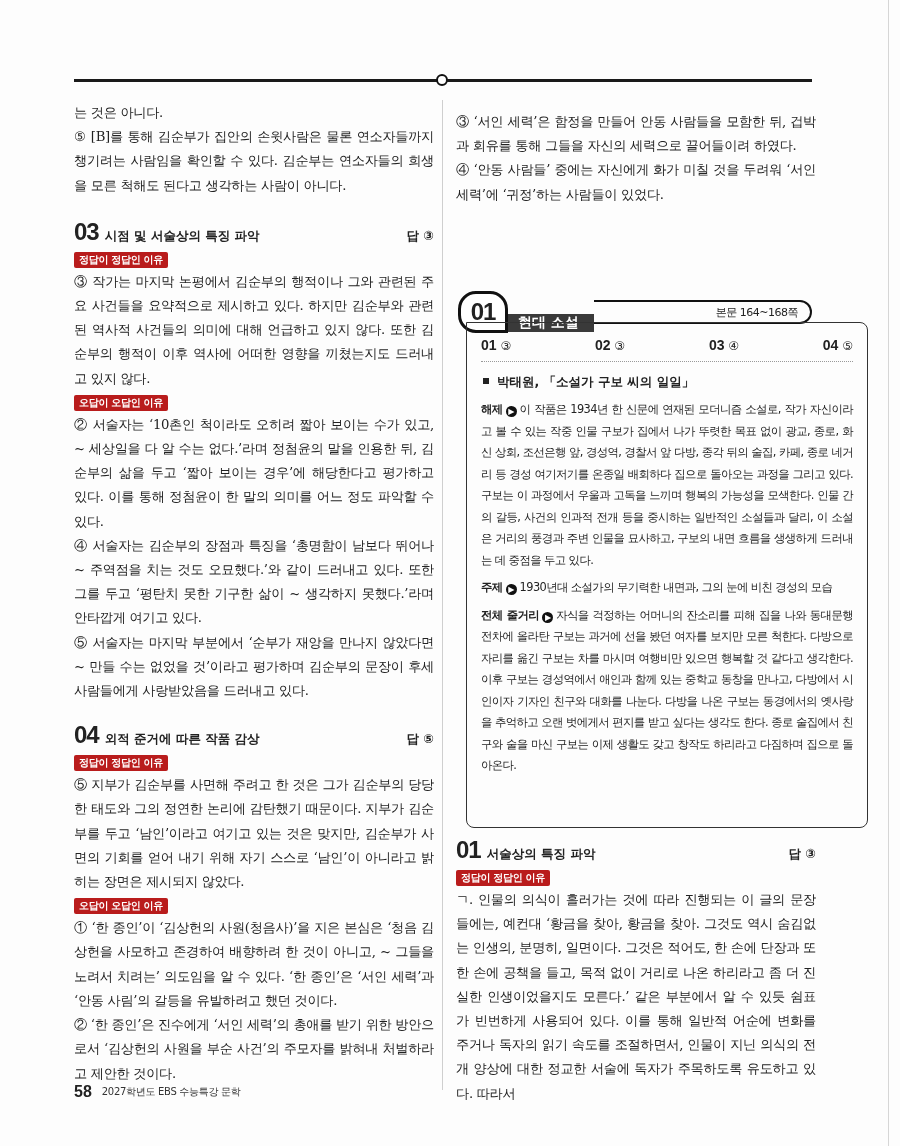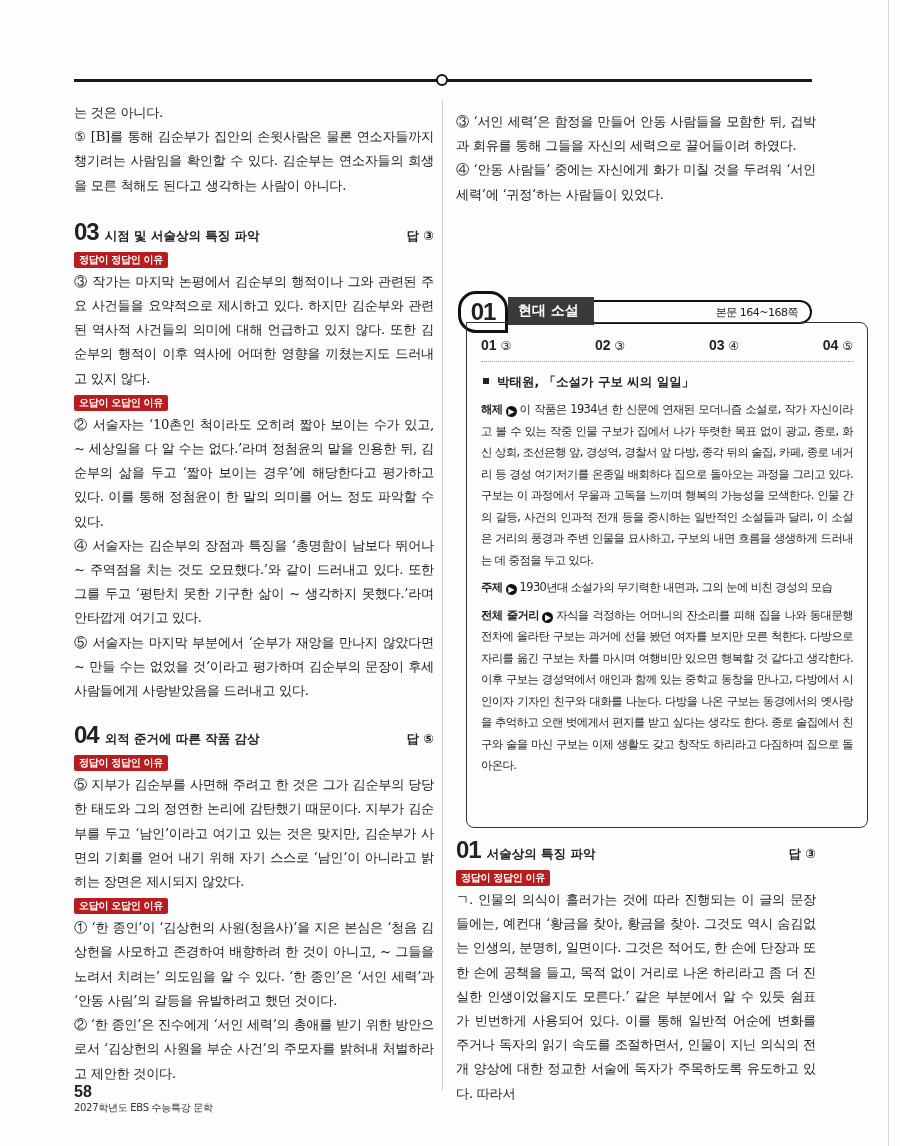--- a/index.html
+++ b/index.html
@@ -22,33 +22,33 @@
 
   .q-head { display:flex; align-items:baseline; justify-content:space-between; margin-top:18px; height:30px; }
   .q-head .num { font-family:"Liberation Sans", sans-serif; font-weight:bold; font-size:24px; letter-spacing:-1px; margin-right:6px; }
   .q-head .title { font-family:"DejaVu Sans", sans-serif; font-weight:bold; font-size:12.5px; flex:1; }
   .q-head .ans { font-family:"DejaVu Sans", sans-serif; font-size:12.5px; font-weight:bold; }
   .badge { display:inline-block; background:#b91c1c; color:#fff; font-family:"DejaVu Sans", sans-serif; font-weight:bold; font-size:10px; padding:1px 5px; border-radius:2px; margin:4px 0 2px; letter-spacing:-0.3px; }
 
   
   .unit-header { position:absolute; left:458px; top:297px; width:354px; height:28px; }
   .unit-num { position:absolute; left:0; top:-6px; width:44px; height:36px; border:3px solid #111; border-radius:18px 18px 0 18px; background:#fff; font-family:"Liberation Sans", sans-serif; font-weight:bold; font-size:24px; display:flex; align-items:center; justify-content:center; letter-spacing:-1px; }
-  .unit-title { position:absolute; left:50px; top:0; width:86px; height:28px; background:#3a3a3a; color:#fff; font-family:"DejaVu Sans", sans-serif; font-weight:bold; font-size:14px; display:flex; align-items:center; padding-left:10px; box-sizing:border-box; }
+  .unit-title { position:absolute; left:50px; top:17px; width:86px; height:18px; background:#3a3a3a; color:#fff; font-family:"DejaVu Sans", sans-serif; font-weight:bold; font-size:14px; display:flex; align-items:center; padding-left:10px; box-sizing:border-box; }
   .unit-pages { position:absolute; left:136px; top:3px; right:0; height:20px; border:2px solid #111; border-left:none; border-radius:0 12px 12px 0; font-family:"DejaVu Sans", sans-serif; font-size:11px; display:flex; align-items:center; justify-content:flex-end; padding-right:12px; letter-spacing:-0.5px; }
 
   .unit-box { position:absolute; left:466px; top:322px; width:402px; height:506px; border:1.5px solid #333; border-radius:0 8px 8px 8px; padding:12px 14px 0 14px; box-sizing:border-box; font-family:"DejaVu Sans", sans-serif; }
   .answers { display:flex; justify-content:space-between; font-size:12px; padding:2px 0 8px; border-bottom:1px dotted #999; }
   .answers .a-num { font-family:"Liberation Sans", sans-serif; font-weight:bold; font-size:14px; }
   .work-title { font-weight:bold; font-size:12.5px; margin:12px 0 8px; }
   .work-title .sq { display:inline-block; width:6px; height:6px; background:#222; margin:0 8px 2px 2px; }
   .sect { font-size:11.4px; line-height:21.5px; letter-spacing:-0.6px; margin:0 0 6px; text-align:justify; }
   .sect .lbl { font-weight:bold; }
   .sect .arrow { display:inline-block; width:11px; height:11px; border-radius:50%; background:#111; color:#fff; font-size:8px; text-align:center; line-height:11px; margin:0 3px; vertical-align:-1px; }
 
-  .footer { position:absolute; left:74px; top:1083px; display:flex; align-items:flex-start;flex-direction:column; }
+  .footer { position:absolute; left:74px; top:1083px; display:flex; align-items:center; }
   .footer .pg { font-family:"Liberation Sans", sans-serif; font-weight:bold; font-size:16px; margin-right:10px; }
   .footer .book { font-family:"DejaVu Sans", sans-serif; font-size:10px; color:#333; letter-spacing:-0.3px; }
 </style>
 </head>
 <body>
 
 <div class="rule left"></div>
 <div class="rule-dot"></div>
 <div class="rule right"></div>
 <div class="col-divider"></div>

